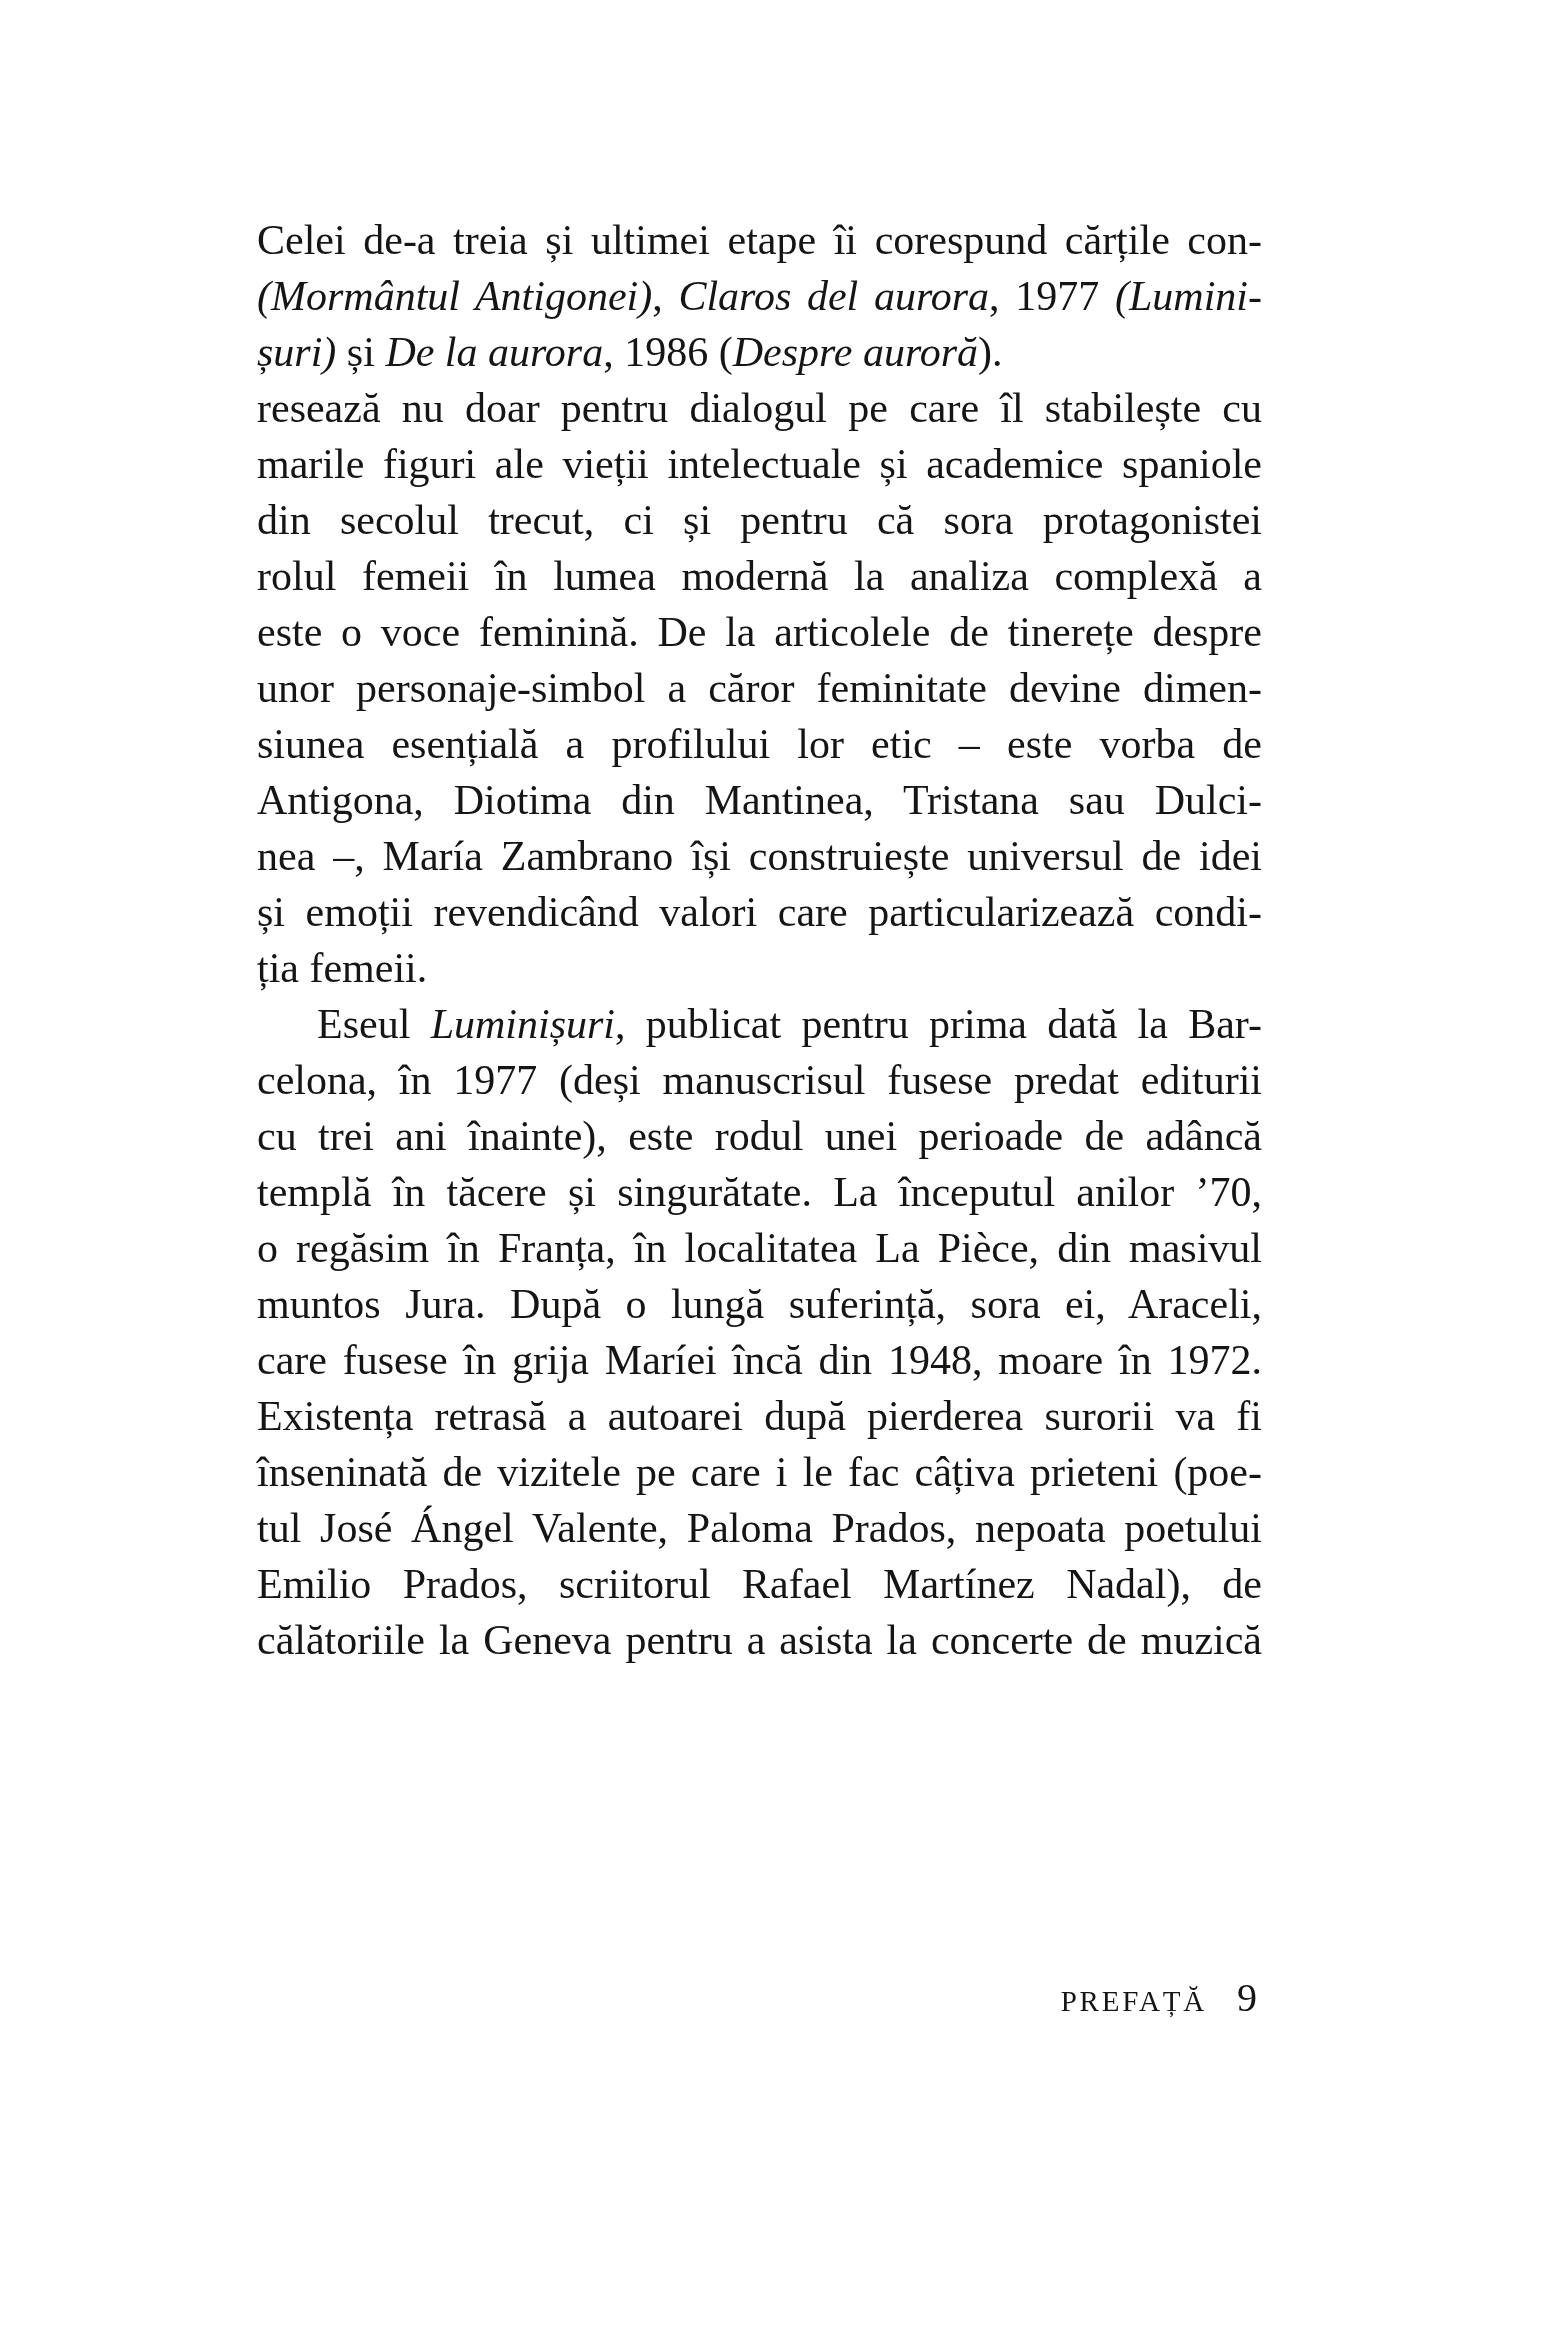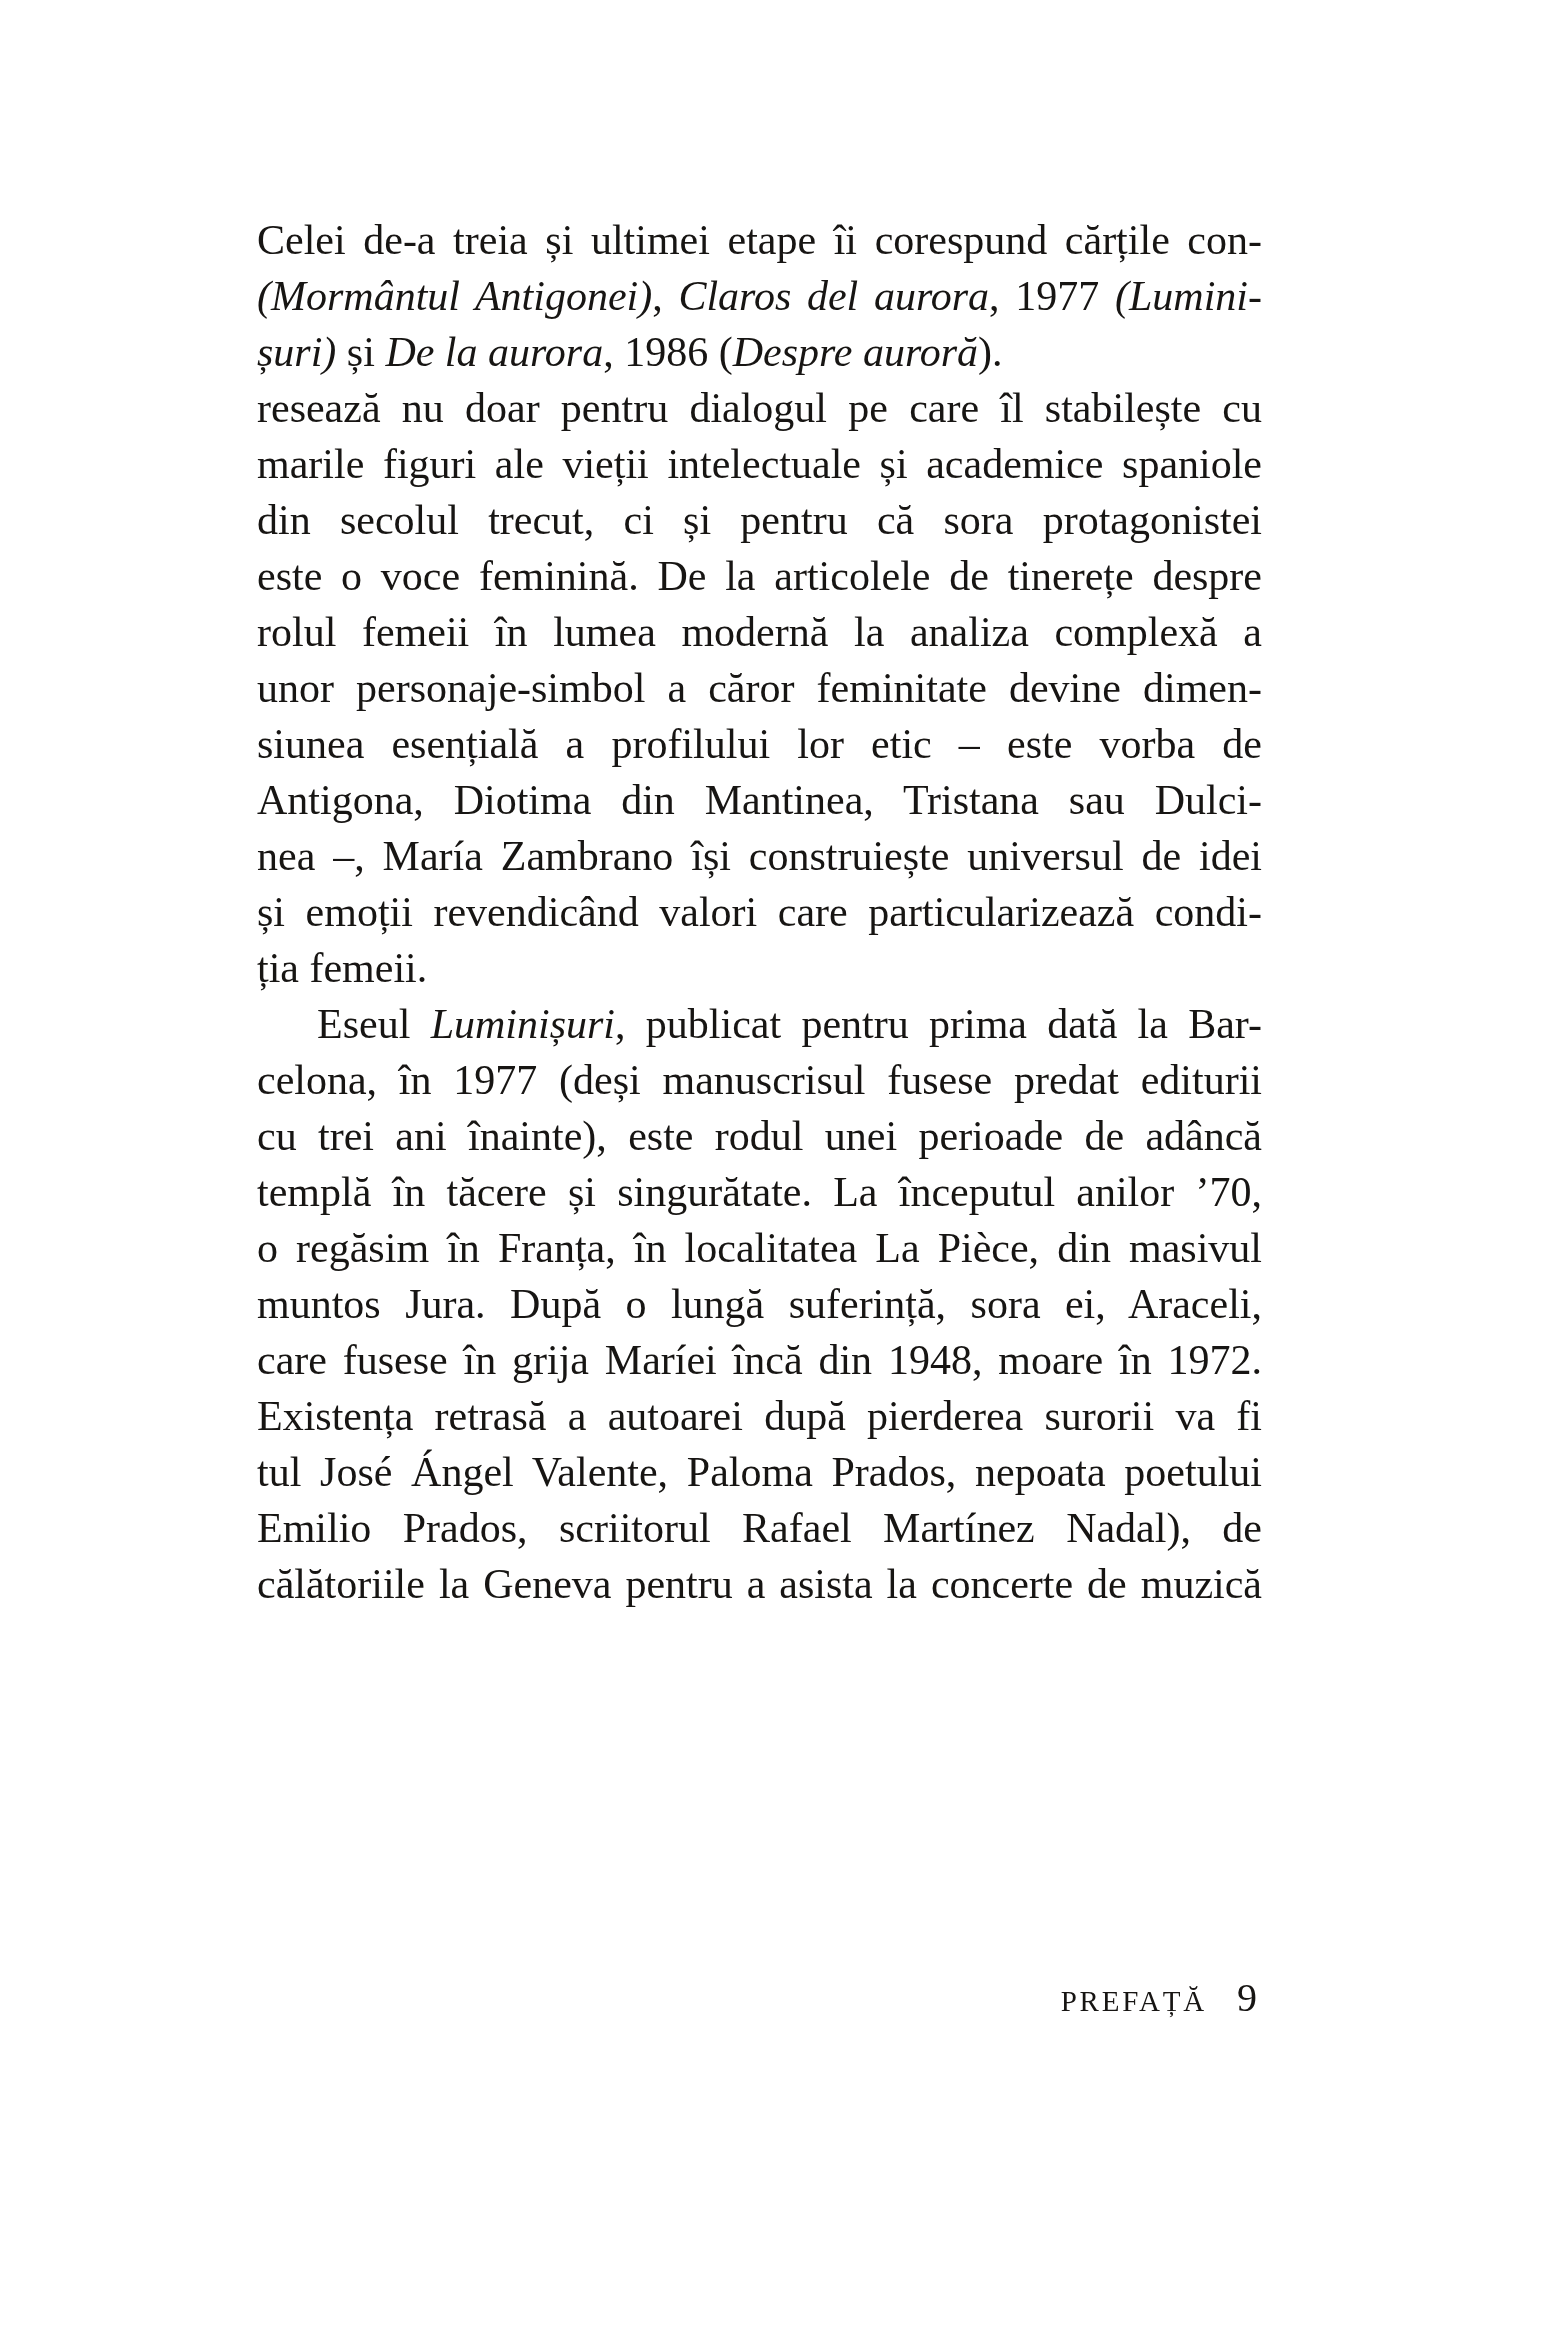--- a/index.html
+++ b/index.html
@@ -60,36 +60,37 @@
 <body>
 
 <div class="page">
   <div class="text-block">
       <div class="line"><span>Celei de-a treia și ultimei etape îi corespund cărțile con-</span></div>
       <div class="line"><span class="it">(Mormântul Antigonei)</span><span>, </span><span class="it">Claros del aurora</span><span>, 1977 </span><span class="it">(Lumini-</span></div>
       <div class="line short"><span class="it">șuri)</span><span> și </span><span class="it">De la aurora</span><span>, 1986 (</span><span class="it">Despre auroră</span><span>).</span></div>
       <div class="line"><span>resează nu doar pentru dialogul pe care îl stabilește cu</span></div>
       <div class="line"><span>marile figuri ale vieții intelectuale și academice spaniole</span></div>
       <div class="line"><span>din secolul trecut, ci și pentru că sora protagonistei</span></div>
+      <div class="line"><span>rolul femeii în lumea modernă la analiza complexă a</span></div>
       <div class="line"><span>este o voce feminină. De la articolele de tinerețe despre</span></div>
-      <div class="line"><span>rolul femeii în lumea modernă la analiza complexă a</span></div>
       <div class="line"><span>unor personaje-simbol a căror feminitate devine dimen-</span></div>
       <div class="line"><span>siunea esențială a profilului lor etic – este vorba de</span></div>
       <div class="line"><span>Antigona, Diotima din Mantinea, Tristana sau Dulci-</span></div>
       <div class="line"><span>nea –, María Zambrano își construiește universul de idei</span></div>
       <div class="line"><span>și emoții revendicând valori care particularizează condi-</span></div>
       <div class="line short"><span>ția femeii.</span></div>
       <div class="line indent"><span>Eseul </span><span class="it">Luminișuri</span><span>, publicat pentru prima dată la Bar-</span></div>
       <div class="line"><span>celona, în 1977 (deși manuscrisul fusese predat editurii</span></div>
       <div class="line"><span>cu trei ani înainte), este rodul unei perioade de adâncă</span></div>
       <div class="line"><span>templă în tăcere și singurătate. La începutul anilor ’70,</span></div>
       <div class="line"><span>o regăsim în Franța, în localitatea La Pièce, din masivul</span></div>
       <div class="line"><span>muntos Jura. După o lungă suferință, sora ei, Araceli,</span></div>
       <div class="line"><span>care fusese în grija Maríei încă din 1948, moare în 1972.</span></div>
       <div class="line"><span>Existența retrasă a autoarei după pierderea surorii va fi</span></div>
+      <div class="line"><span>înseninată de vizitele pe care i le fac câțiva prieteni (poe-</span></div>
       <div class="line"><span>tul José Ángel Valente, Paloma Prados, nepoata poetului</span></div>
       <div class="line"><span>Emilio Prados, scriitorul Rafael Martínez Nadal), de</span></div>
       <div class="line"><span>călătoriile la Geneva pentru a asista la concerte de muzică</span></div>
     </div>
   <div class="footer">
     <span class="running-head">PREFAȚĂ</span><span class="page-num">9</span>
   </div>
 </div>
 
 

